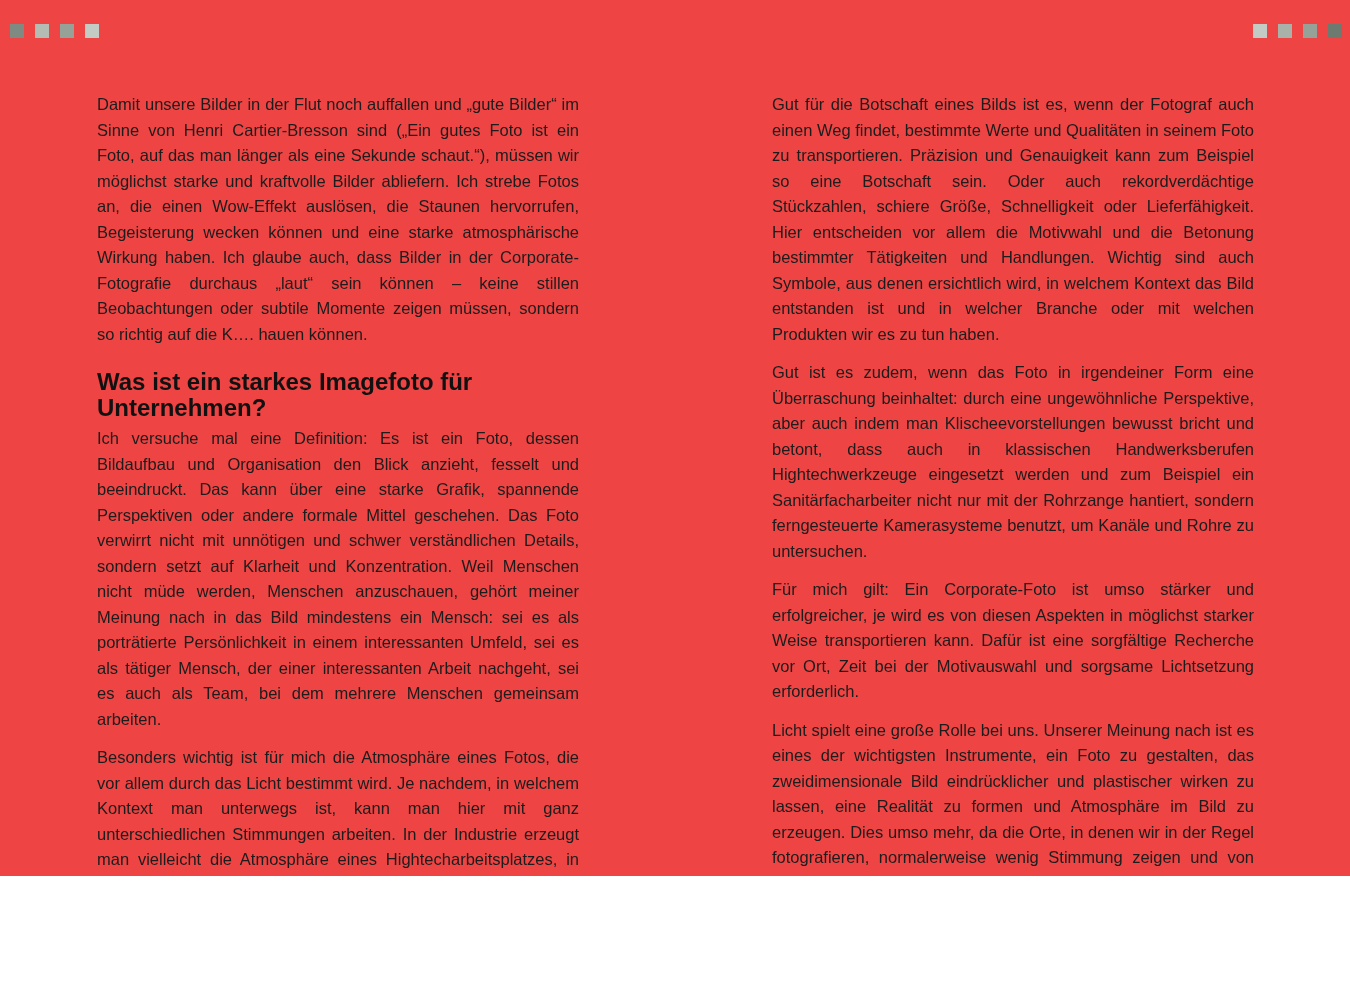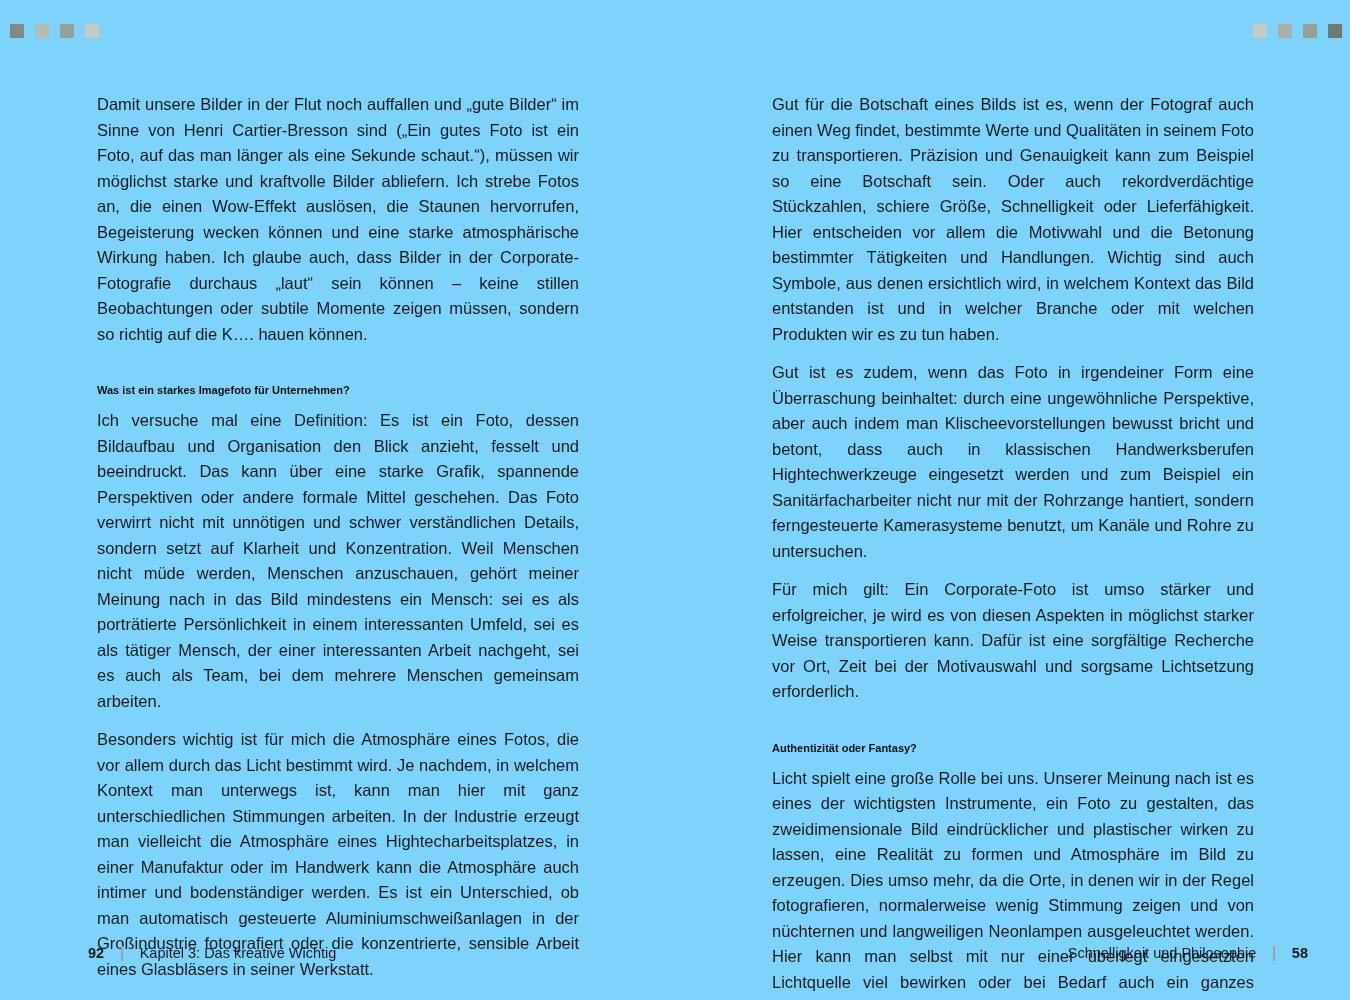--- a/index.html
+++ b/index.html
@@ -3,22 +3,22 @@
 <meta charset="utf-8">
 <style>
   html, body {
     margin: 0;
     padding: 0;
     background: #ffffff;
   }
   .book-spread {
     position: relative;
     width: 1350px;
-    height: 1000px;
-    background: #7dd3fc;
+    height: 876px;
+    background: #ef4444;
     font-family: "Liberation Sans", "DejaVu Sans", sans-serif;
     color: #1c1c1c;
     overflow: hidden;
   }
   
   .decor-squares {
     position: absolute;
     top: 24px;
     display: flex;
     gap: 11px;
@@ -40,22 +40,22 @@
   }
   .text-col.left  { left: 97px; }
   .text-col.right { left: 772px; }
   .text-col p {
     margin: 0 0 13px 0;
     font-size: 16.5px;
     line-height: 25.5px;
     font-weight: 400;
   }
   .text-col h2 {
-    margin: 30px 0 5px 0;
-    font-size: 11px;
+    margin: 22px 0 5px 0;
+    font-size: 24px;
     line-height: 26px;
     font-weight: 700;
     color: #111111;
     text-align: left;
   }
   .text-col p strong {
     font-weight: 400;
   }
   
   .footer {
@@ -101,21 +101,20 @@
     <p>Damit unsere Bilder in der Flut noch auffallen und „gute Bilder“ im Sinne von Henri Cartier-Bresson sind („Ein gutes Foto ist ein Foto, auf das man länger als eine Sekunde schaut.“), müssen wir möglichst starke und kraftvolle Bilder abliefern. Ich strebe Fotos an, die einen Wow-Effekt auslösen, die Staunen hervorrufen, Begeisterung wecken können und eine starke atmosphärische Wirkung haben. Ich glaube auch, dass Bilder in der Corporate-Fotografie durchaus „laut“ sein können – keine stillen Beobachtungen oder subtile Momente zeigen müssen, sondern so richtig auf die K…. hauen können.</p>
     <h2>Was ist ein starkes Imagefoto für Unternehmen?</h2>
     <p>Ich versuche mal eine Definition: Es ist ein Foto, dessen Bildaufbau und Organisation den Blick anzieht, fesselt und beeindruckt. Das kann über eine starke Grafik, spannende Perspektiven oder andere formale Mittel geschehen. Das Foto verwirrt nicht mit unnötigen und schwer verständlichen Details, sondern setzt auf Klarheit und Konzentration. Weil Menschen nicht müde werden, Menschen anzuschauen, gehört meiner Meinung nach in das Bild mindestens ein Mensch: sei es als porträtierte Persönlichkeit in einem interessanten Umfeld, sei es als tätiger Mensch, der einer interessanten Arbeit nachgeht, sei es auch als Team, bei dem mehrere Menschen gemeinsam arbeiten.</p>
     <p>Besonders wichtig ist für mich die Atmosphäre eines Fotos, die vor allem durch das Licht bestimmt wird. Je nachdem, in welchem Kontext man unterwegs ist, kann man hier mit ganz unterschiedlichen Stimmungen arbeiten. In der Industrie erzeugt man vielleicht die Atmosphäre eines Hightecharbeitsplatzes, in einer Manufaktur oder im Handwerk kann die Atmosphäre auch intimer und bodenständiger werden. Es ist ein Unterschied, ob man automatisch gesteuerte Aluminiumschweißanlagen in der Großindustrie fotografiert oder die konzentrierte, sensible Arbeit eines Glasbläsers in seiner Werkstatt.</p>
   </div>
 
   <div class="text-col right">
     <p>Gut für die Botschaft eines Bilds ist es, wenn der Fotograf auch einen Weg findet, bestimmte Werte und Qualitäten in seinem Foto zu transportieren. Präzision und Genauigkeit kann zum Beispiel so eine Botschaft sein. Oder auch rekordverdächtige Stückzahlen, schiere Größe, Schnelligkeit oder Lieferfähigkeit. Hier entscheiden vor allem die Motivwahl und die Betonung bestimmter Tätigkeiten und Handlungen. Wichtig sind auch Symbole, aus denen ersichtlich wird, in welchem Kontext das Bild entstanden ist und in welcher Branche oder mit welchen Produkten wir es zu tun haben.</p>
     <p>Gut ist es zudem, wenn das Foto in irgendeiner Form eine Überraschung beinhaltet: durch eine ungewöhnliche Perspektive, aber auch indem man Klischeevorstellungen bewusst bricht und betont, dass auch in klassischen Handwerksberufen Hightechwerkzeuge eingesetzt werden und zum Beispiel ein Sanitärfacharbeiter nicht nur mit der Rohrzange hantiert, sondern ferngesteuerte Kamerasysteme benutzt, um Kanäle und Rohre zu untersuchen.</p>
     <p><strong>Für mich gilt:</strong><span> Ein Corporate-Foto ist umso stärker und erfolgreicher, je wird es von diesen Aspekten in möglichst starker Weise transportieren kann. Dafür ist eine sorgfältige Recherche vor Ort, Zeit bei der Motivauswahl und sorgsame Lichtsetzung erforderlich.</span></p>
-    <h2>Authentizität oder Fantasy?</h2>
     <p>Licht spielt eine große Rolle bei uns. Unserer Meinung nach ist es eines der wichtigsten Instrumente, ein Foto zu gestalten, das zweidimensionale Bild eindrücklicher und plastischer wirken zu lassen, eine Realität zu formen und Atmosphäre im Bild zu erzeugen. Dies umso mehr, da die Orte, in denen wir in der Regel fotografieren, normalerweise wenig Stimmung zeigen und von nüchternen und langweiligen Neonlampen ausgeleuchtet werden. Hier kann man selbst mit nur einer überlegt eingesetzten Lichtquelle viel bewirken oder bei Bedarf auch ein ganzes Feuerwerk zünden.</p>
   </div>
 
   <div class="footer left">
     <span class="pnum">92</span>
     <span class="divider"></span>
     <span><span class="bold">Kapitel 3:</span><span> Das kreative Wichtig</span></span>
   </div>
 
   <div class="footer right">

